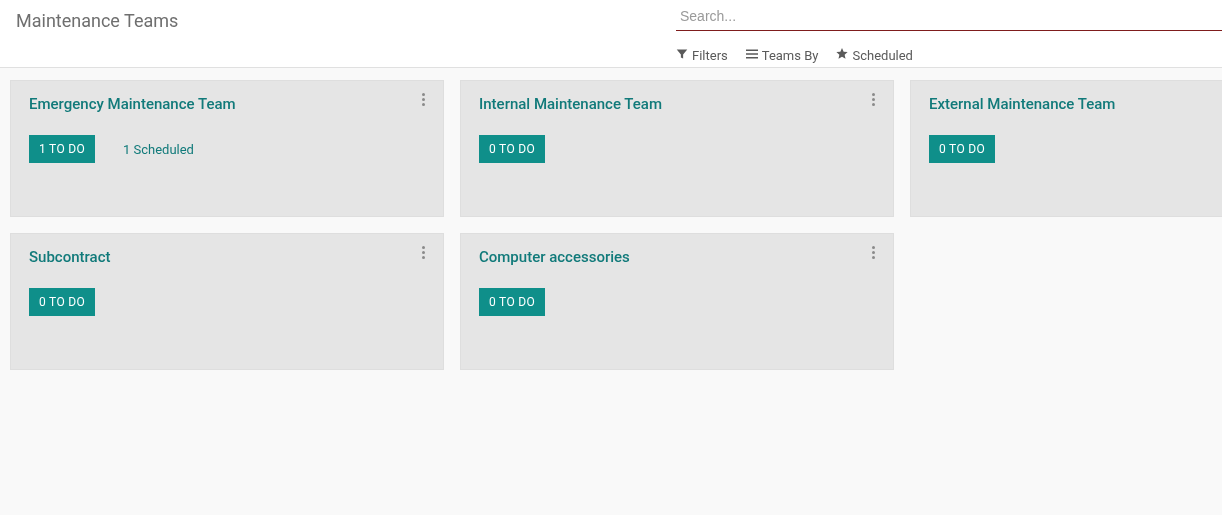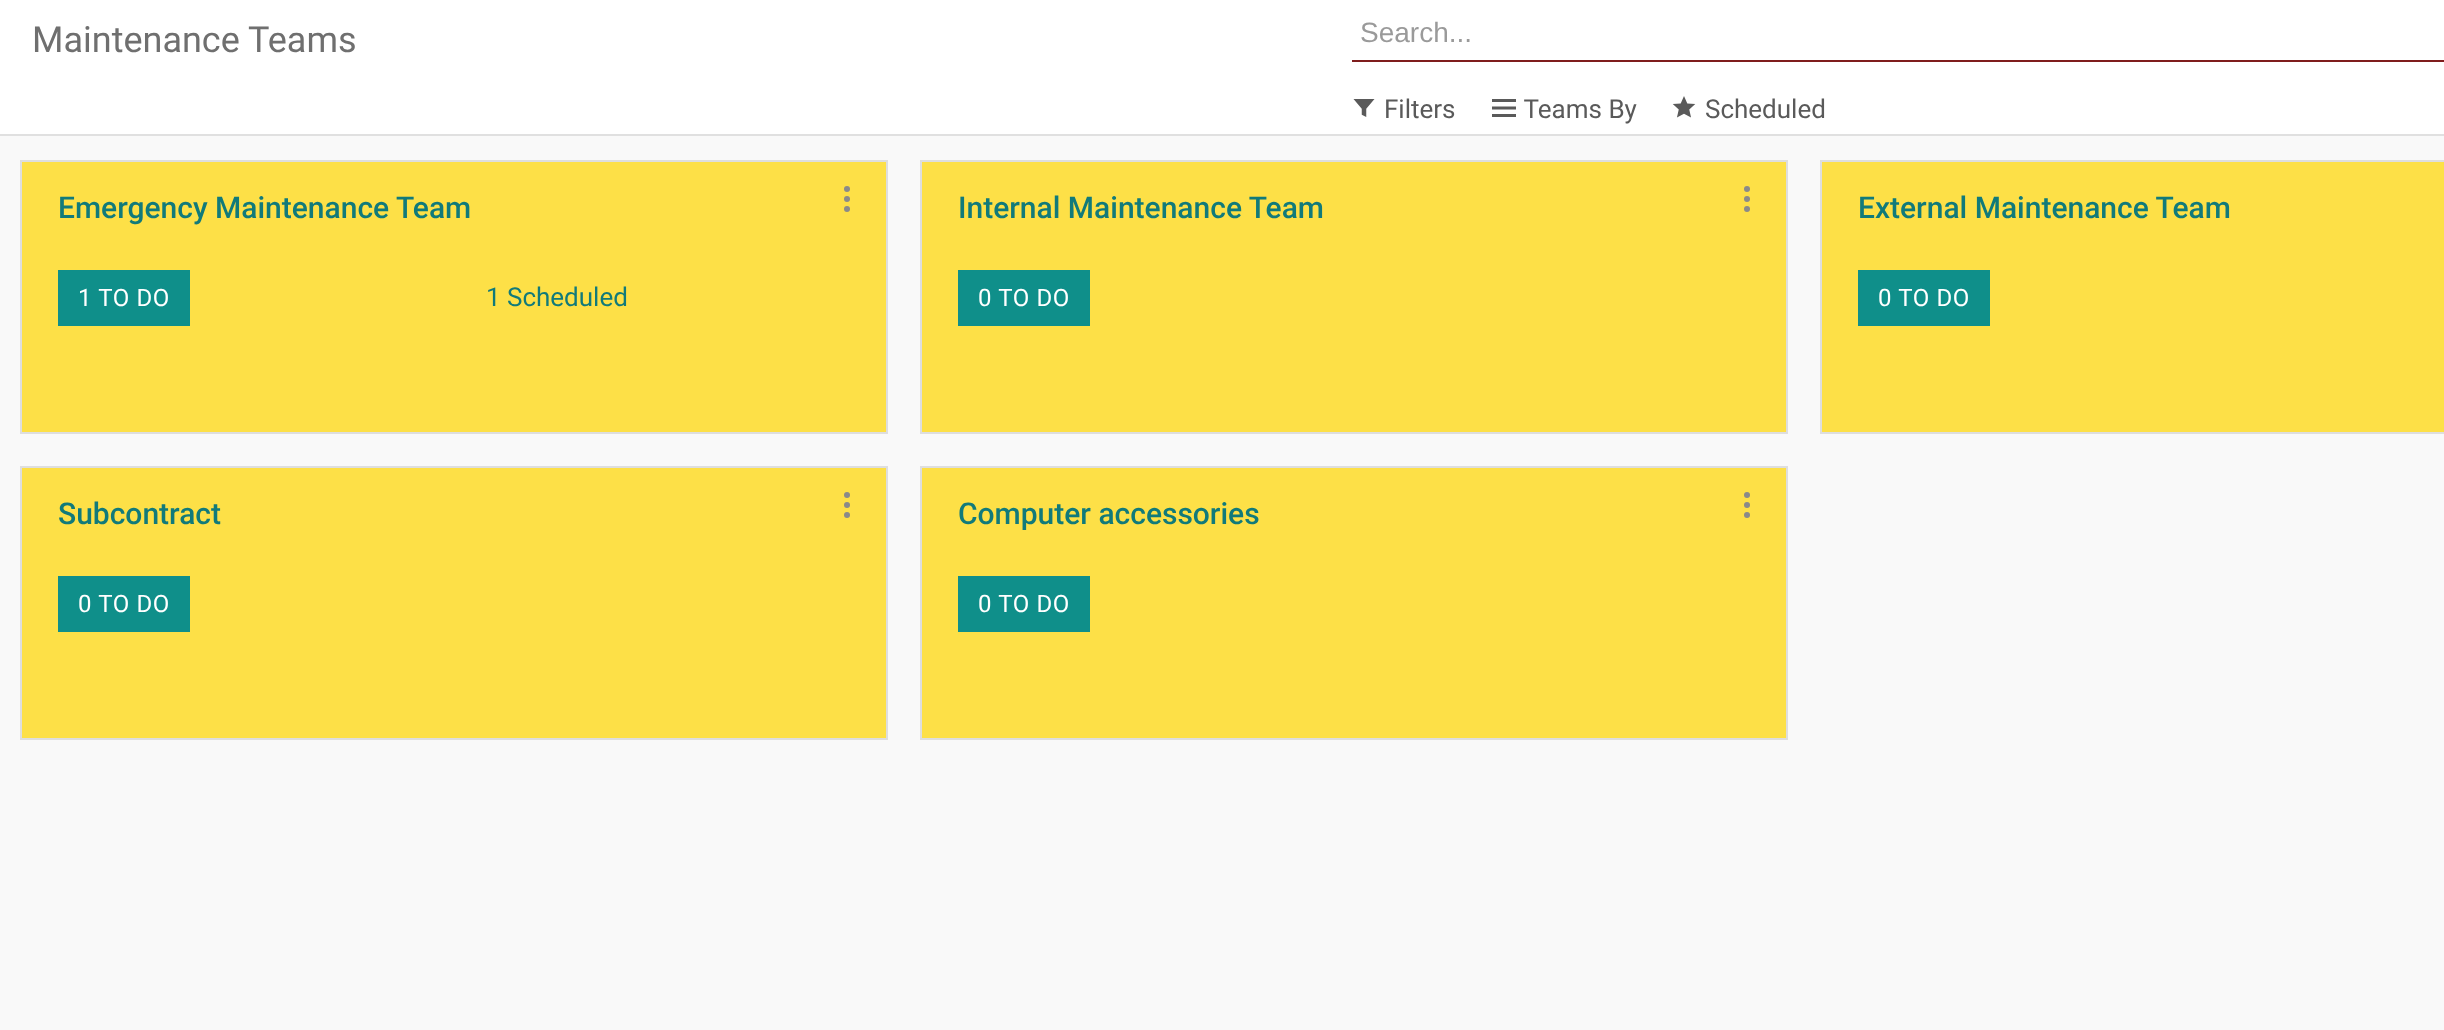--- a/index.html
+++ b/index.html
@@ -46,39 +46,39 @@
     position: absolute;
     left: 676px;
     top: 48px;
     display: flex;
     gap: 18px;
     align-items: center;
     color: #5a5a5a;
   }
   .toolbar-btn {
     display: inline-flex;
-    align-items: flex-start;
+    align-items: flex-end;
     gap: 4px;
     cursor: pointer;
     font-size: 13px;
     color: #5a5a5a;
   }
   .toolbar-btn svg { width: 12px; height: 12px; fill: #5a5a5a; }
 
   .content {
     padding: 12px 10px;
   }
   .kanban {
     display: grid;
     grid-template-columns: repeat(3, 434px);
     gap: 16px;
     align-items: start;
   }
   .card {
-    background: #fde047;
+    background: #e5e5e5;
     border: 1px solid #dedede;
     height: 137px;
     position: relative;
     padding: 14px 18px;
   }
   .card-title {
     color: #117a7a;
     font-size: 15px;
     font-weight: 500;
     cursor: pointer;
@@ -109,21 +109,20 @@
     font-weight: 400;
     font-size: 12px;
     padding: 7px 10px;
     letter-spacing: 0.3px;
     cursor: pointer;
     white-space: nowrap;
   }
   .sched {
     color: #117a7a;
     font-size: 13px;
-    margin-left: 120px;
   }
 </style>
 </head>
 <body>
 
 <div class="header">
   <div class="page-title">Maintenance Teams</div>
   <div class="search-area">
     <input class="search-input" type="text" placeholder="Search..." style="">
   </div>

